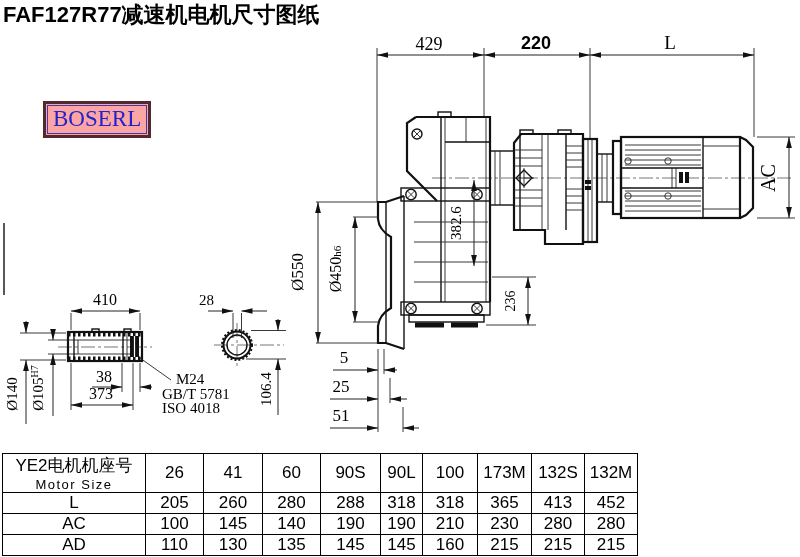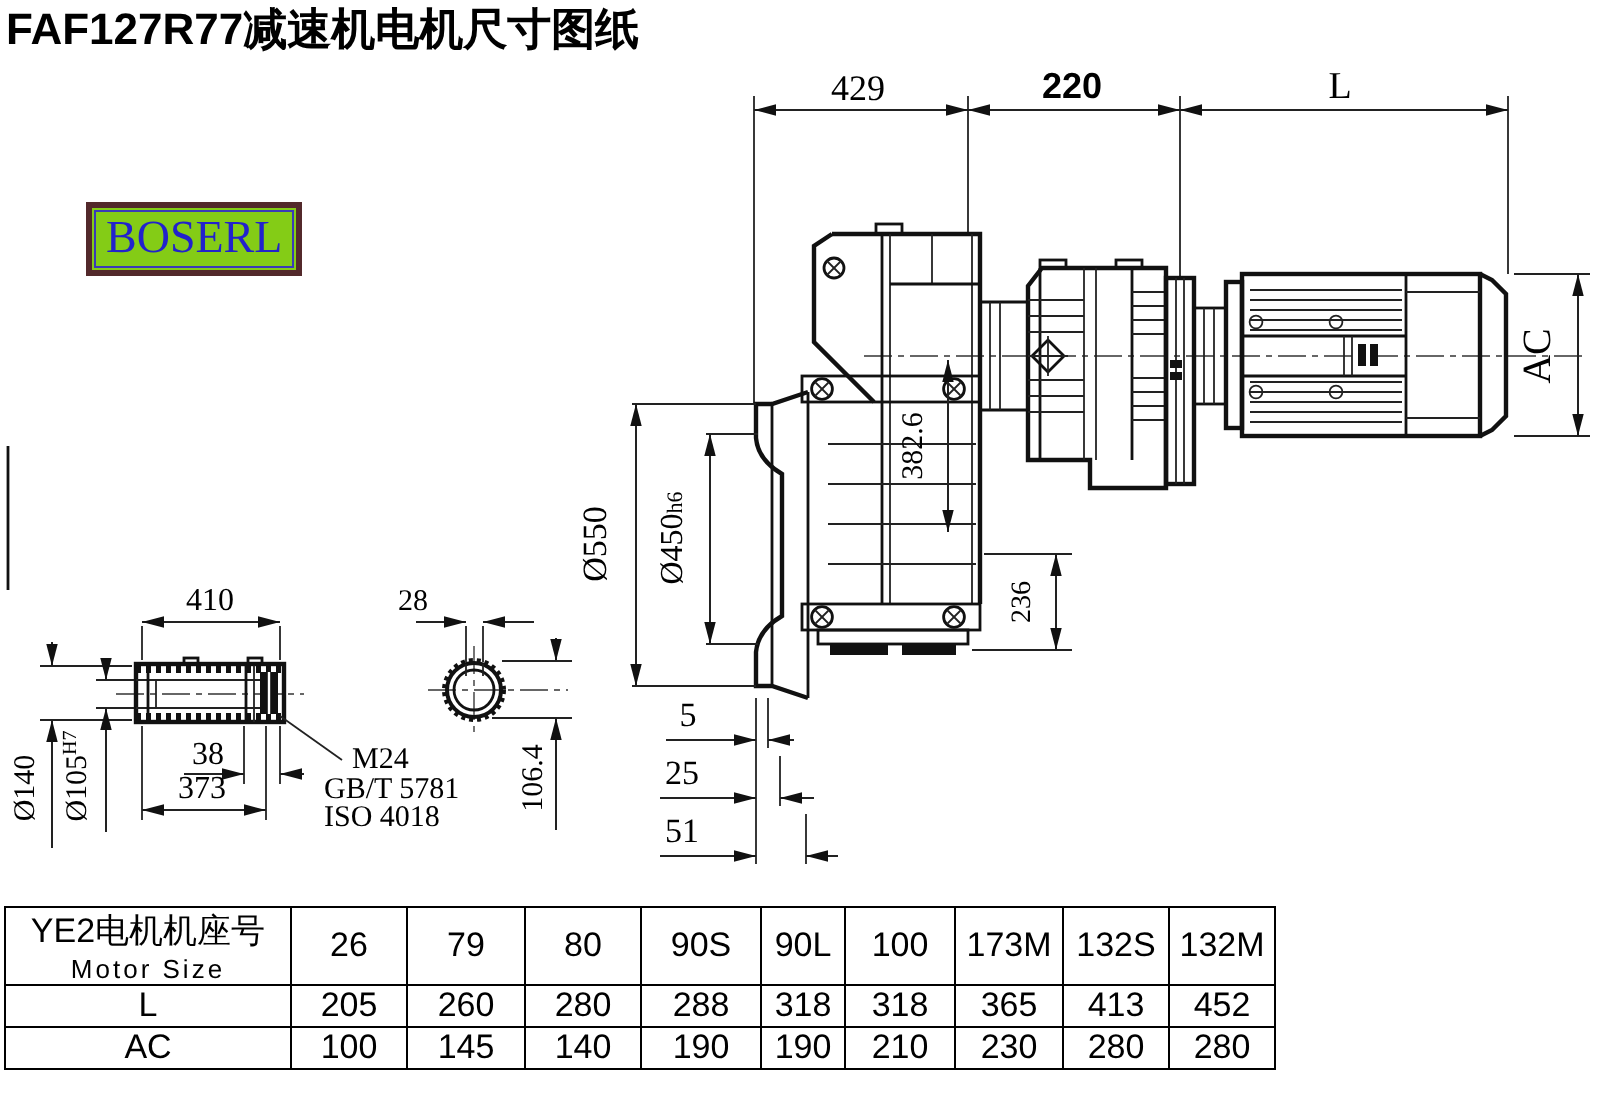--- a/index.html
+++ b/index.html
@@ -1,20 +1,20 @@
 <!DOCTYPE html>
 <html><head>
 <meta charset="utf-8">
 <style>
   html,body{margin:0;padding:0;background:#fff;}
   #stage{position:relative;width:800px;height:557px;background:#fff;overflow:hidden;
          font-family:"Liberation Sans",sans-serif;}
   #title{position:absolute;left:3px;top:0px;font-size:22px;font-weight:bold;color:#000;
          letter-spacing:0px;white-space:nowrap;}
-  #logo{position:absolute;left:43px;top:101px;border:3px solid #53292b;background:#84cc16;}
+  #logo{position:absolute;left:43px;top:101px;border:3px solid #53292b;background:#fca5a5;}
   #logo .inner{border:1px solid #3a3ab8;margin:1px;padding:0px 5px 1px 5px;
         font-family:"Liberation Serif",serif;font-size:23px;color:#2222cc;line-height:26px;}
   svg{position:absolute;left:0;top:0;}
   svg text{fill:#000;font-family:"Liberation Serif",serif;}
   .sans{font-family:"Liberation Sans",sans-serif;font-weight:bold;}
   .th{stroke:#111;stroke-width:2.2;fill:none;stroke-linejoin:miter;}
   .md{stroke:#111;stroke-width:1.4;fill:none;}
   .tn{stroke:#222;stroke-width:0.9;fill:none;}
   .dim{stroke:#222;stroke-width:1;fill:none;}
   .cl{stroke:#666;stroke-width:0.9;fill:none;stroke-dasharray:14 3 3 3;}
@@ -300,22 +300,22 @@
       <col style="width:53px">
         <col style="width:53px">
     </colgroup>
     <tbody>
         <tr class="hdr">
       <td>
         <div class="l1">YE2电机机座号</div>
         <div class="ms">Motor Size</div>
       </td>
       <td>26</td>
-      <td>79</td>
-      <td>80</td>
+      <td>41</td>
+      <td>60</td>
       <td>90S</td>
       <td>90L</td>
       <td>100</td>
       <td>173M</td>
       <td>132S</td>
       <td>132M</td>
     </tr>
     <tr>
       <td>L</td>
       <td>205</td>
@@ -333,16 +333,28 @@
       <td>100</td>
       <td>145</td>
       <td>140</td>
       <td>190</td>
       <td>190</td>
       <td>210</td>
       <td>230</td>
       <td>280</td>
       <td>280</td>
     </tr>
+    <tr>
+      <td>AD</td>
+      <td>110</td>
+      <td>130</td>
+      <td>135</td>
+      <td>145</td>
+      <td>145</td>
+      <td>160</td>
+      <td>215</td>
+      <td>215</td>
+      <td>215</td>
+    </tr>
   </tbody>
     </table>
 
 </div>
 
 </body></html>

